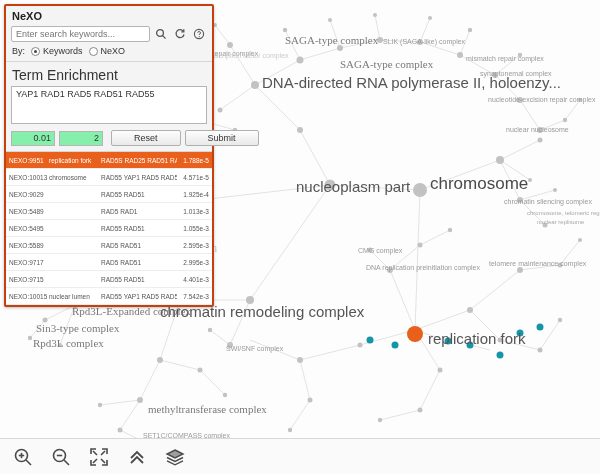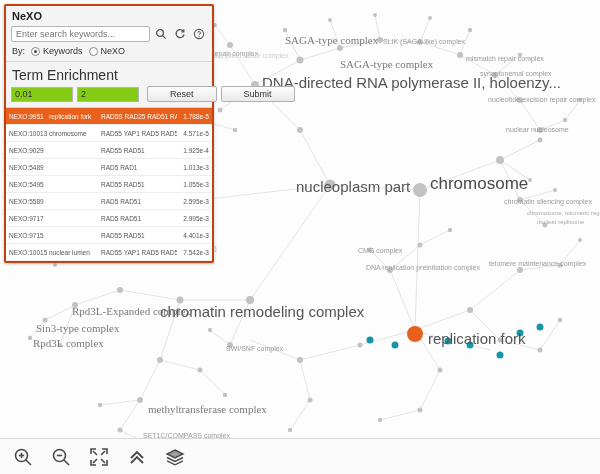--- a/index.html
+++ b/index.html
@@ -156,29 +156,30 @@
     resize: none;
     font-family: "Liberation Sans", sans-serif;
   }
   .params-row {
     display: flex;
     align-items: center;
     padding: 0 5px 5px 5px;
     gap: 4px;
   }
   .num-input {
-    width: 62px;
+    width: 44px;
     height: 15px;
     border: 1px solid #b5b5b5;
-    background: #84cc16;
+    background: #86efac;
     font-size: 9px;
     padding: 0 3px;
     box-sizing: border-box;
     color: #333;
     font-family: "Liberation Sans", sans-serif;
+    text-align: right;
   }
   .btn {
     height: 16px;
     border: 1px solid #b0b0b0;
     background: linear-gradient(#fdfdfd, #e9e9e9);
     border-radius: 2px;
     font-size: 9px;
     padding: 0 22px;
     color: #333;
     cursor: pointer;
@@ -482,20 +483,23 @@
       <span class="radio-opt">
         <span class="radio"></span>
         <span>NeXO</span>
       </span>
     </div>
 
     <div class="section-sep"></div>
 
     <div class="section-title">Term Enrichment</div>
 
+    <div class="textarea-wrap">
+      <textarea class="term-area" style="">YAP1 RAD1 RAD5 RAD51 RAD55</textarea>
+    </div>
 
     <div class="params-row">
       <input class="num-input" type="text" value="0.01" style="">
       <input class="num-input" type="text" value="2" style="">
       <span class="spacer"></span>
       <button class="btn">Reset</button>
       <button class="btn">Submit</button>
     </div>
 
     <div class="results" id="results-table">

